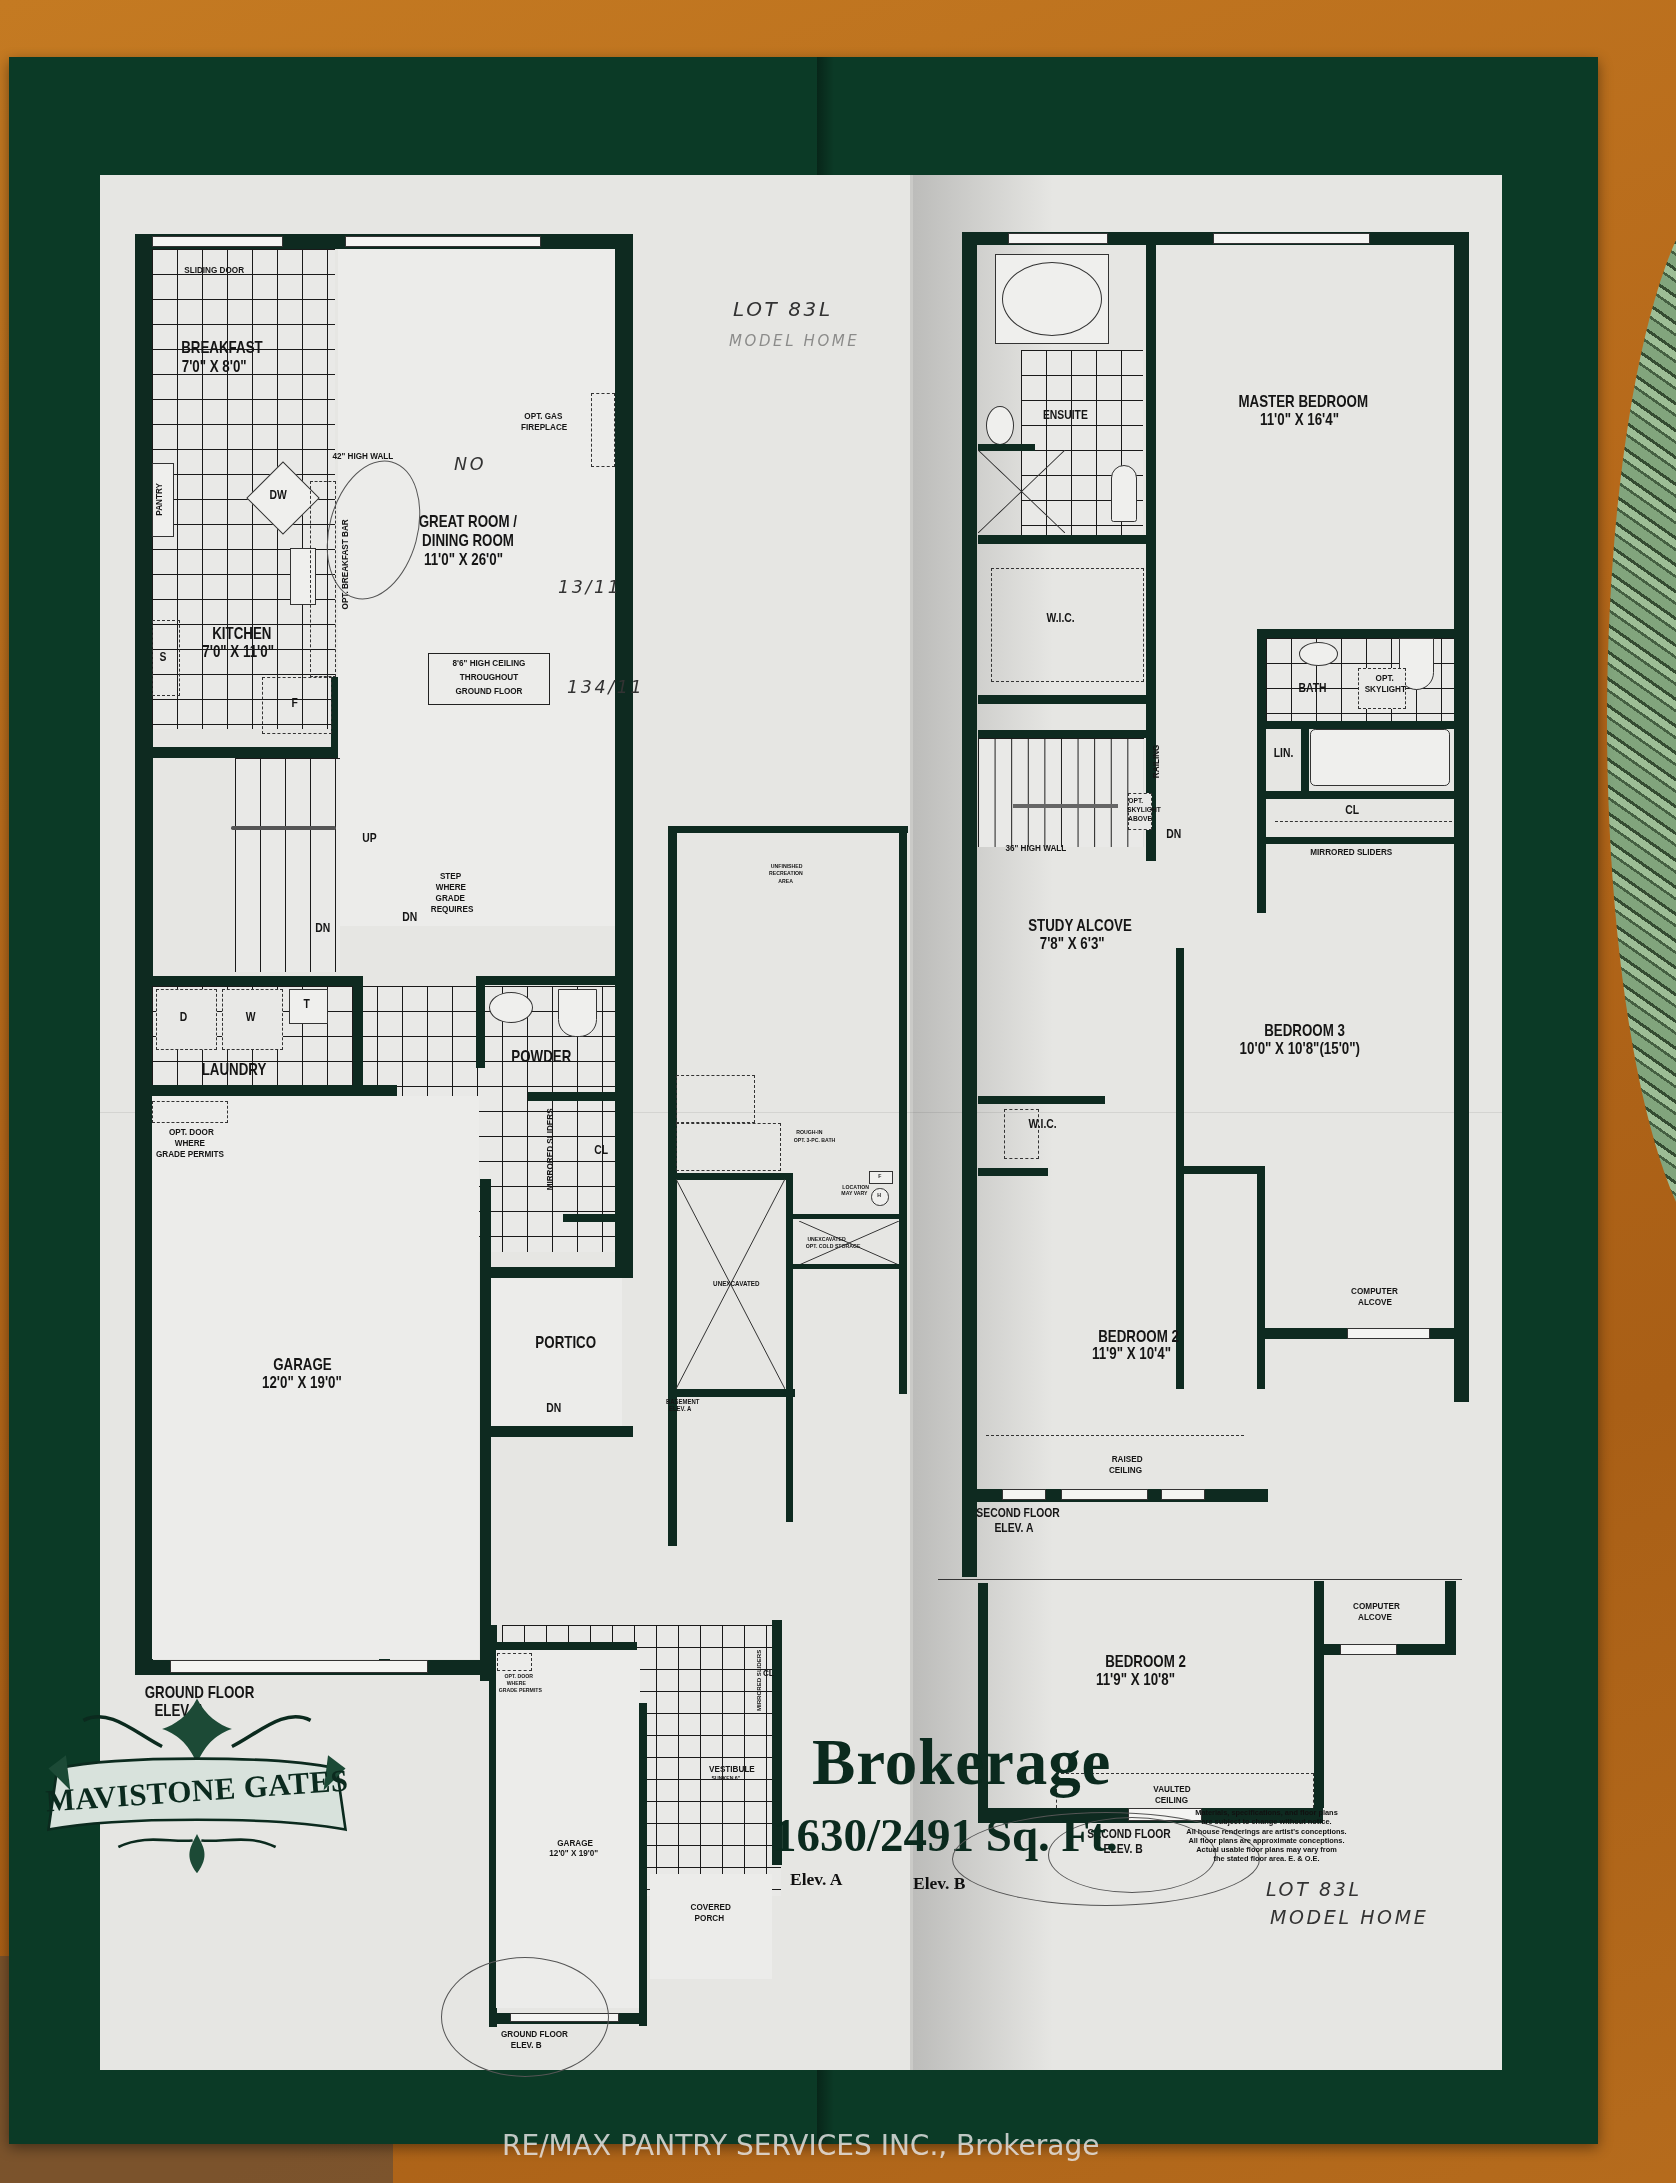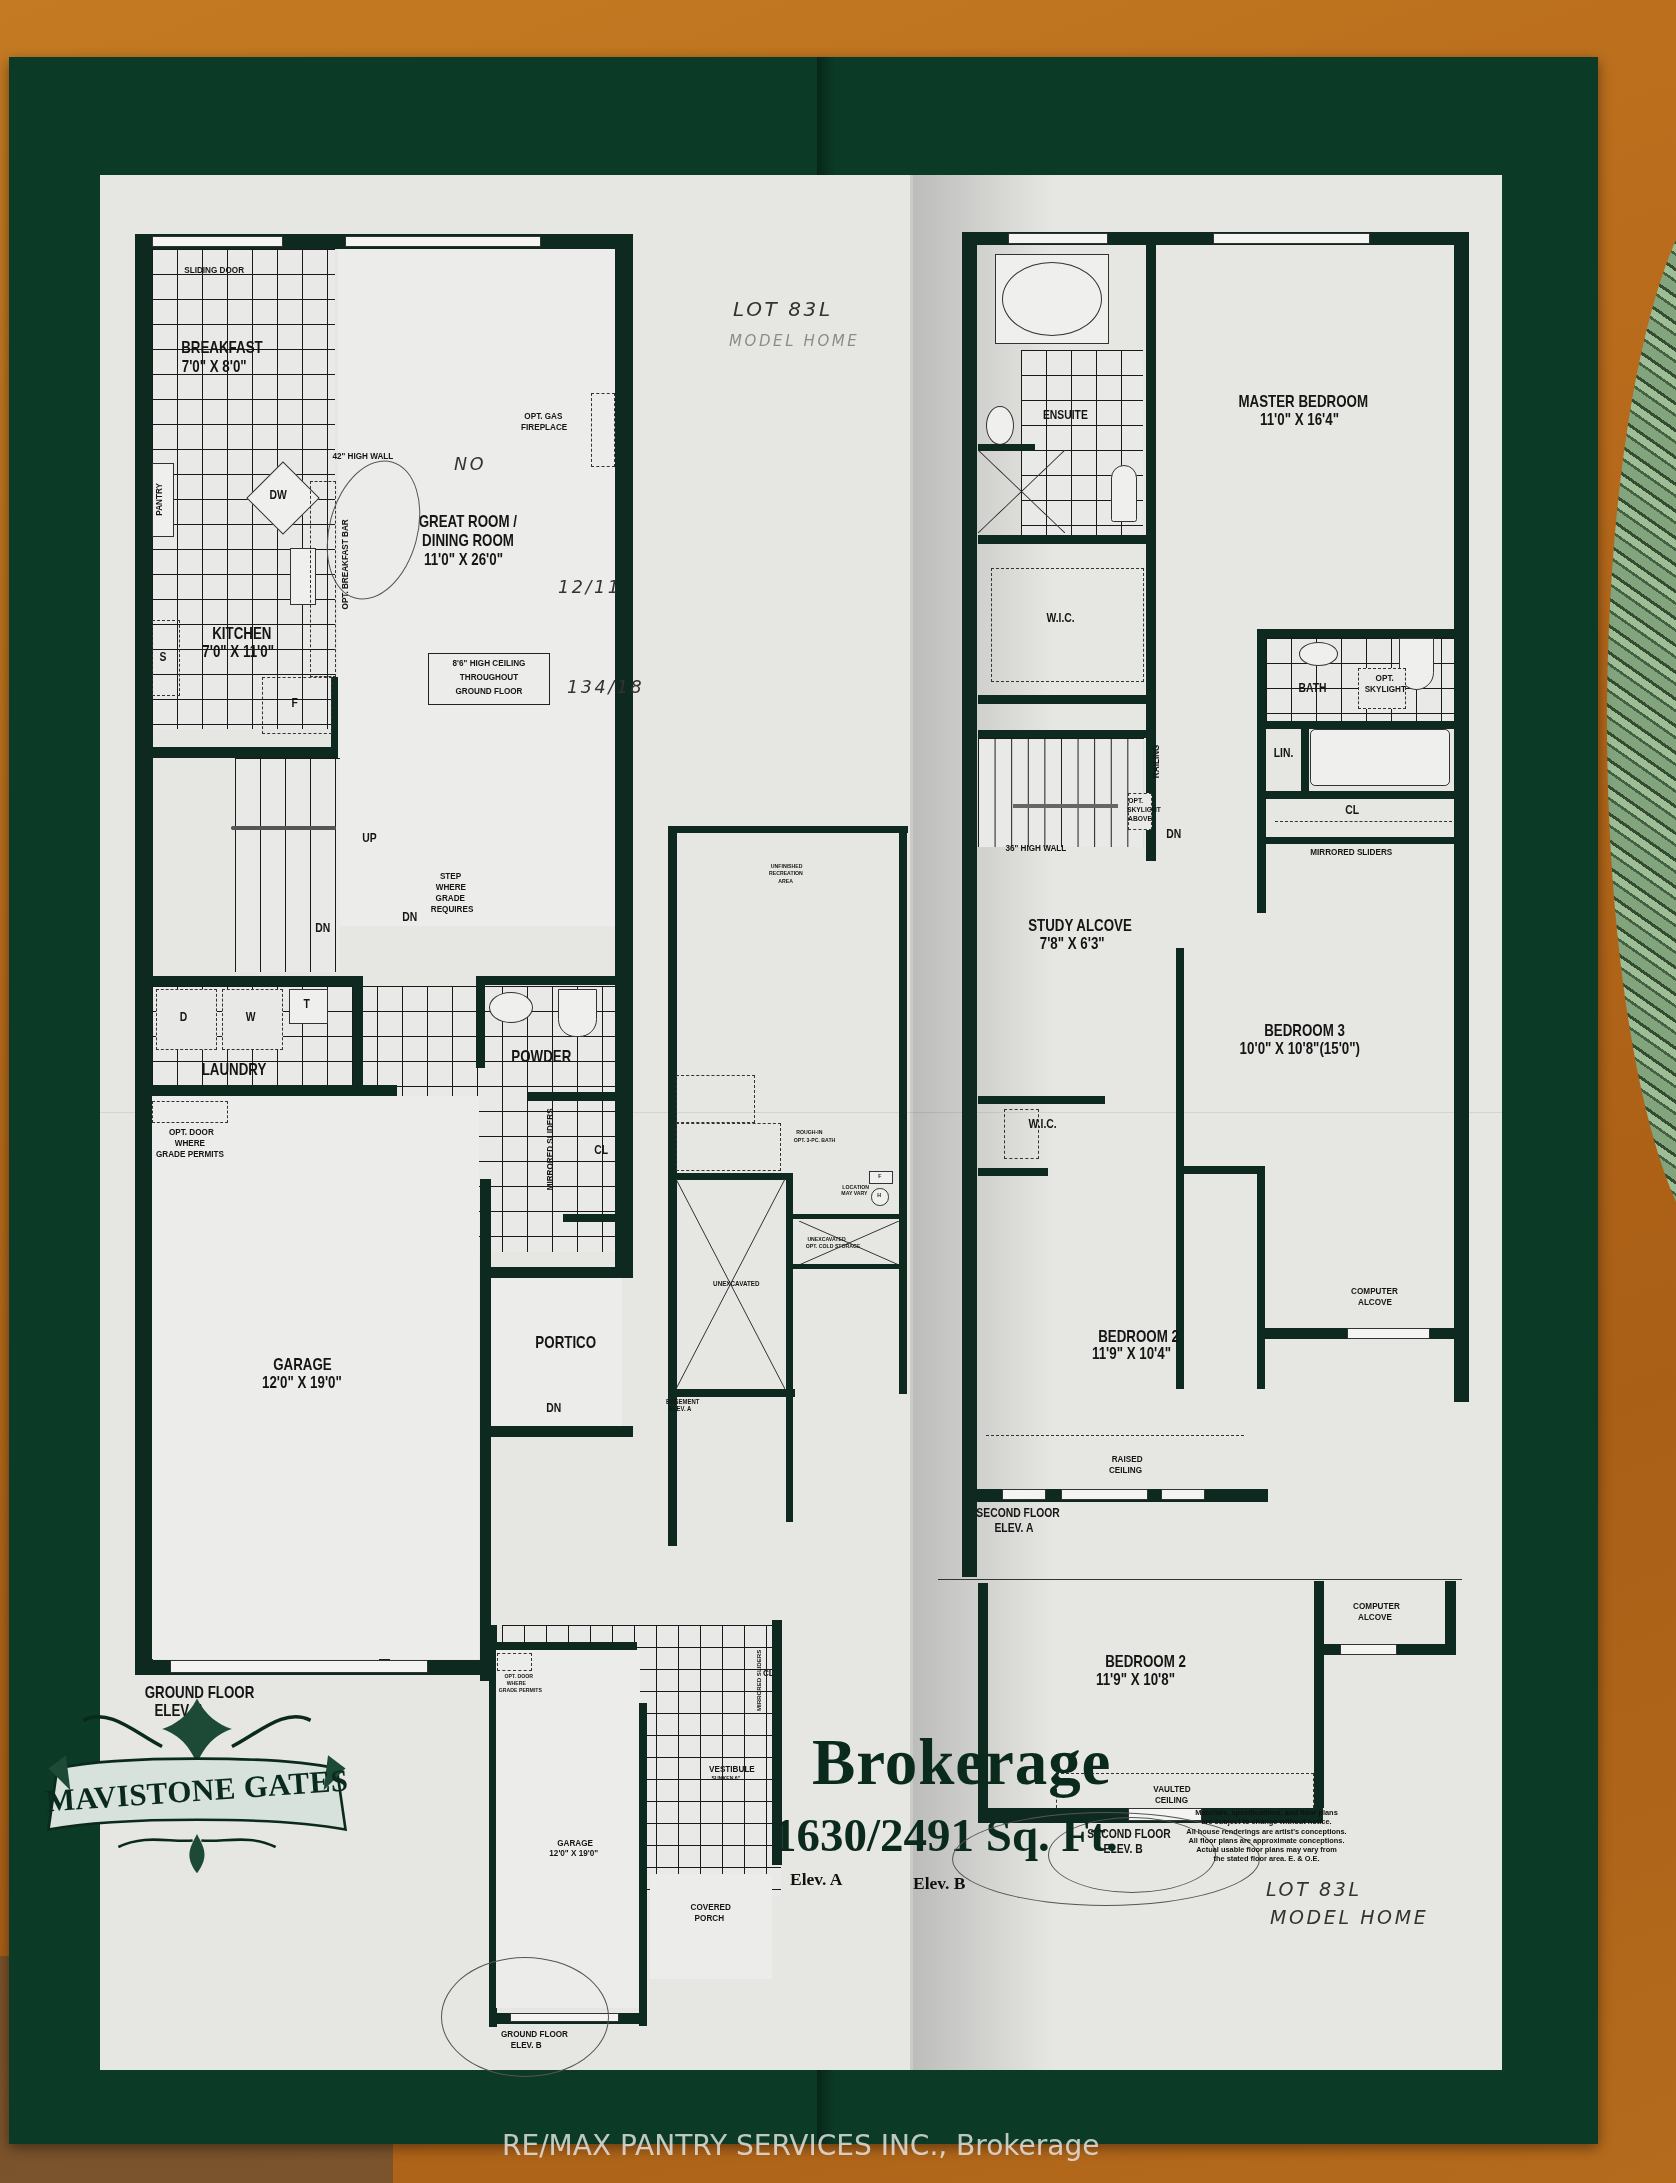--- a/index.html
+++ b/index.html
@@ -172,22 +172,22 @@
     <div class="room" style="left:391px;top:1103px;width:131px;height:148px;"></div>
     <div class="wall" style="left:380px;top:1251px;width:153px;height:11px;"></div>
     <div class="lbl lbl-lg" style="left:430px;top:1159px;">PORTICO</div>
     <div class="lbl lbl-md" style="left:445px;top:1227px;">DN</div>
 
     <div class="lbl lbl-lg" style="left:35px;top:1509px;">GROUND FLOOR</div>
     <div class="lbl lbl-lg" style="left:50px;top:1527px;">ELEV. A</div>
 
     <div class="hand" style="left:354px;top:279px;font-size:17.5px;">NO</div>
     <div class="ellipse-mark" style="left:229px;top:284px;width:87px;height:140px;transform:rotate(15deg);"></div>
-    <div class="hand" style="left:458px;top:402px;font-size:17.5px;">12/11</div>
-    <div class="hand" style="left:467px;top:502px;font-size:17.5px;">134/18</div>
+    <div class="hand" style="left:458px;top:402px;font-size:17.5px;">13/11</div>
+    <div class="hand" style="left:467px;top:502px;font-size:17.5px;">134/11</div>
   </div>
 
   <div class="hand" style="left:633px;top:122px;">LOT 83L</div>
   <div class="hand" style="left:629px;top:157px;font-size:15px;opacity:.5;">MODEL HOME</div>
 
   <div>
     <div class="wall" style="left:568px;top:651px;width:8.7px;height:720px;"></div>
     <div class="wall" style="left:568px;top:651px;width:240px;height:6.5px;"></div>
     <div class="wall" style="left:799px;top:651px;width:7.9px;height:568px;"></div>
     <div class="lbl lbl-xs" style="left:668px;top:688px;">UNFINISHED</div>

